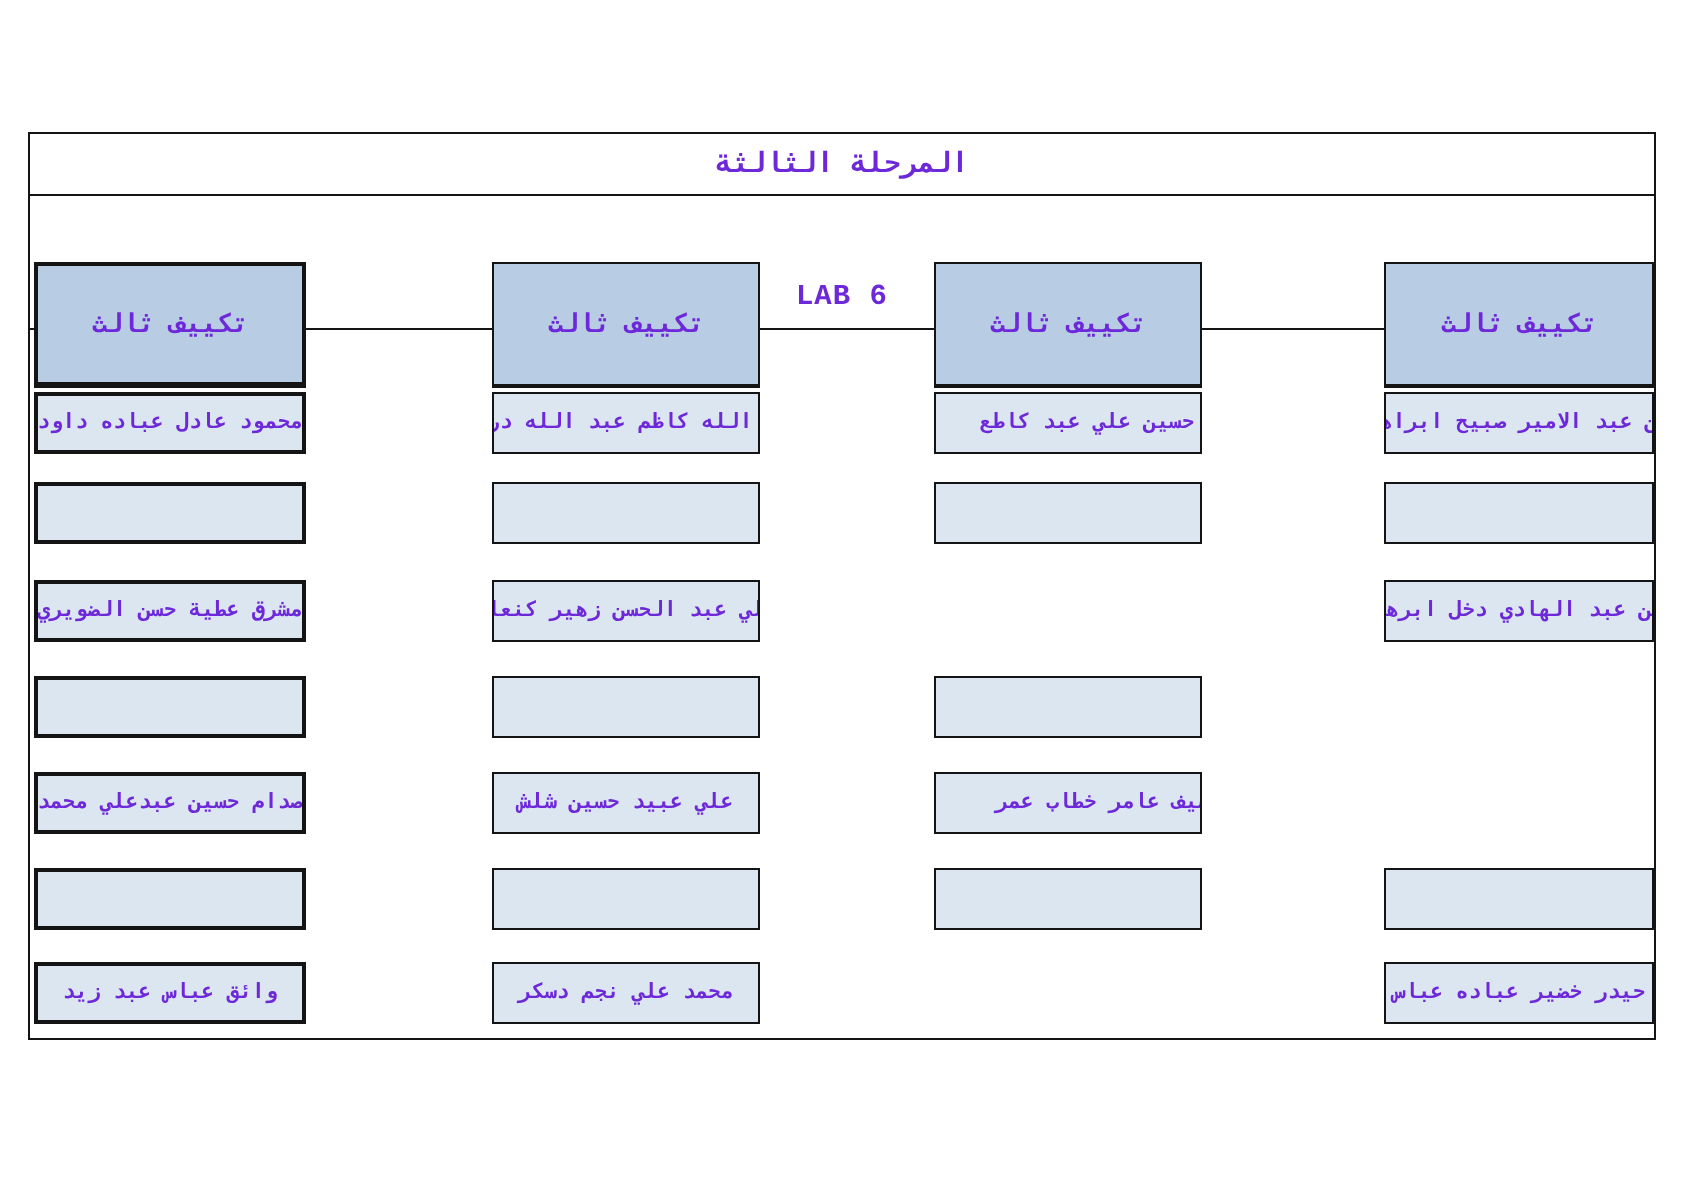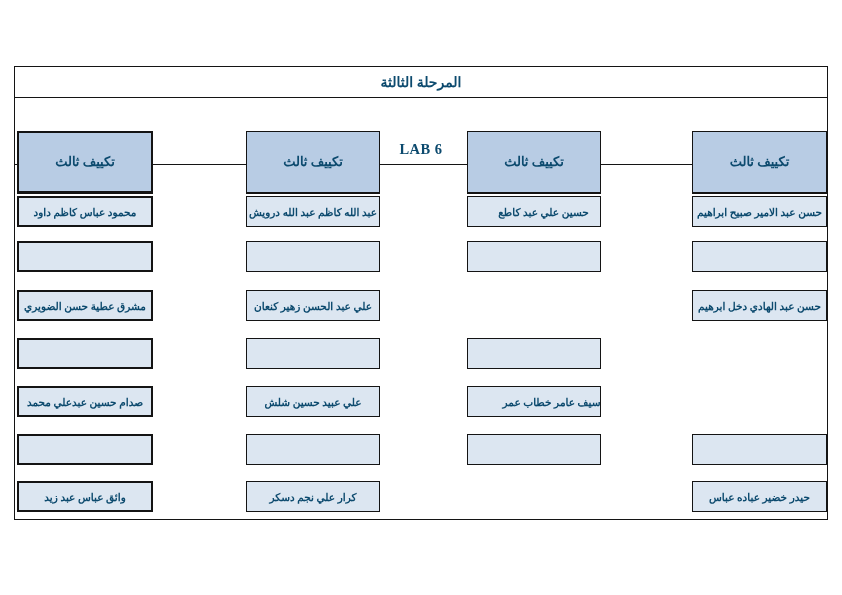--- a/index.html
+++ b/index.html
@@ -1,18 +1,18 @@
 <!DOCTYPE html>
 <html lang="ar" style="--header-fill: #b8cce4; --cell-fill: #dce6f1;"><head>
 <meta charset="utf-8">
 <style>
   html,body{margin:0;padding:0;background:#ffffff;}
   .page{
     position:relative;width:842px;height:595px;background:#ffffff;overflow:hidden;
-    font-family:Liberation Serif, serif;color:#0c4a6e;
+    font-family:Liberation Mono, monospace;color:#6d28d9;
   }
   .outer{
     position:absolute;left:14px;top:66px;width:814px;height:454px;
     border:1.5px solid #141414;box-sizing:border-box;background:#ffffff;
   }
   .title-row{
     height:31px;border-bottom:1.4px solid #141414;box-sizing:border-box;
     display:flex;align-items:center;justify-content:center;
     font-weight:bold;font-size:14px;direction:rtl;
   }
@@ -44,37 +44,37 @@
 </head>
 <body>
 
 <div class="page">
   <div class="outer">
     <div class="title-row">المرحلة الثالثة</div>
     <div class="lab-row">LAB 6</div>
     <div class="columns-area">
         <div class="col-group heavy" style="left: 2px; width: 136px;">
           <div class="col-header">تكييف ثالث</div>
-          <div class="cell" style="top: 129px;">محمود عباس كاظم داود</div>
+          <div class="cell" style="top: 129px;">محمود عادل عباده داود</div>
           <div class="cell" style="top: 174px;"></div>
           <div class="cell" style="top: 223px;">مشرق عطية حسن الضويري</div>
           <div class="cell" style="top: 271px;"></div>
           <div class="cell" style="top: 319px;">صدام حسين عبدعلي محمد</div>
           <div class="cell" style="top: 367px;"></div>
           <div class="cell" style="top: 414px;">وائق عباس عبد زيد</div>
         </div>
         <div class="col-group" style="left: 231px; width: 134px;">
           <div class="col-header">تكييف ثالث</div>
           <div class="cell" style="top: 129px;">عبد الله كاظم عبد الله درويش</div>
           <div class="cell" style="top: 174px;"></div>
           <div class="cell" style="top: 223px;">علي عبد الحسن زهير كنعان</div>
           <div class="cell" style="top: 271px;"></div>
           <div class="cell" style="top: 319px;">علي عبيد حسين شلش</div>
           <div class="cell" style="top: 367px;"></div>
-          <div class="cell" style="top: 414px;">كرار علي نجم دسكر</div>
+          <div class="cell" style="top: 414px;">محمد علي نجم دسكر</div>
         </div>
         <div class="col-group" style="left: 452px; width: 134px;">
           <div class="col-header">تكييف ثالث</div>
           <div class="cell" style="top: 129px; padding-left: 24px;">حسين علي عبد كاطع</div>
           <div class="cell" style="top: 174px;"></div>
           <div class="cell" style="top: 271px;"></div>
           <div class="cell" style="top: 319px; padding-left: 40px;">سيف عامر خطاب عمر</div>
           <div class="cell" style="top: 367px;"></div>
         </div>
         <div class="col-group" style="left: 677px; width: 135px;">

